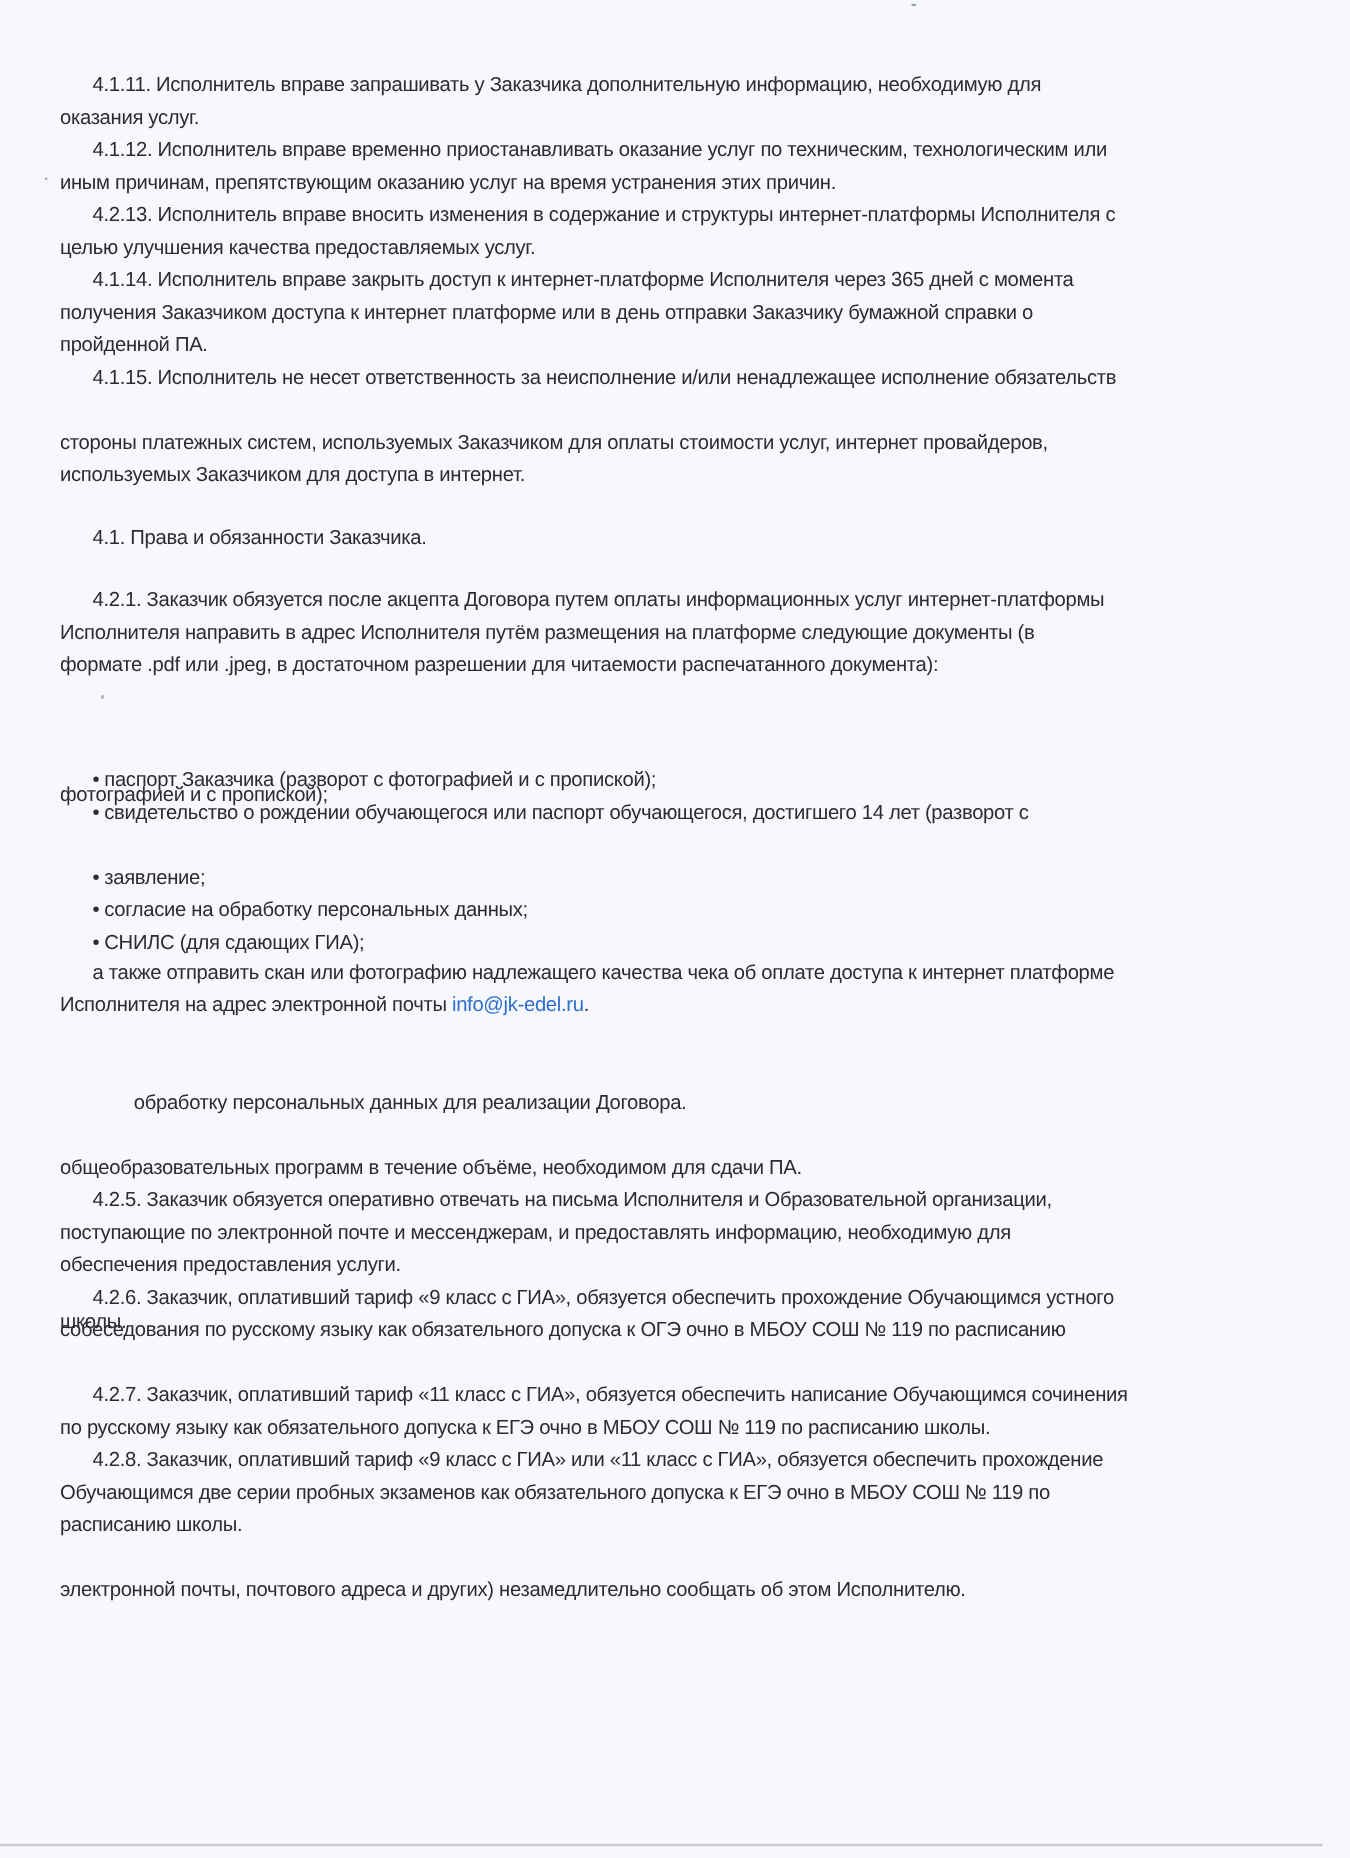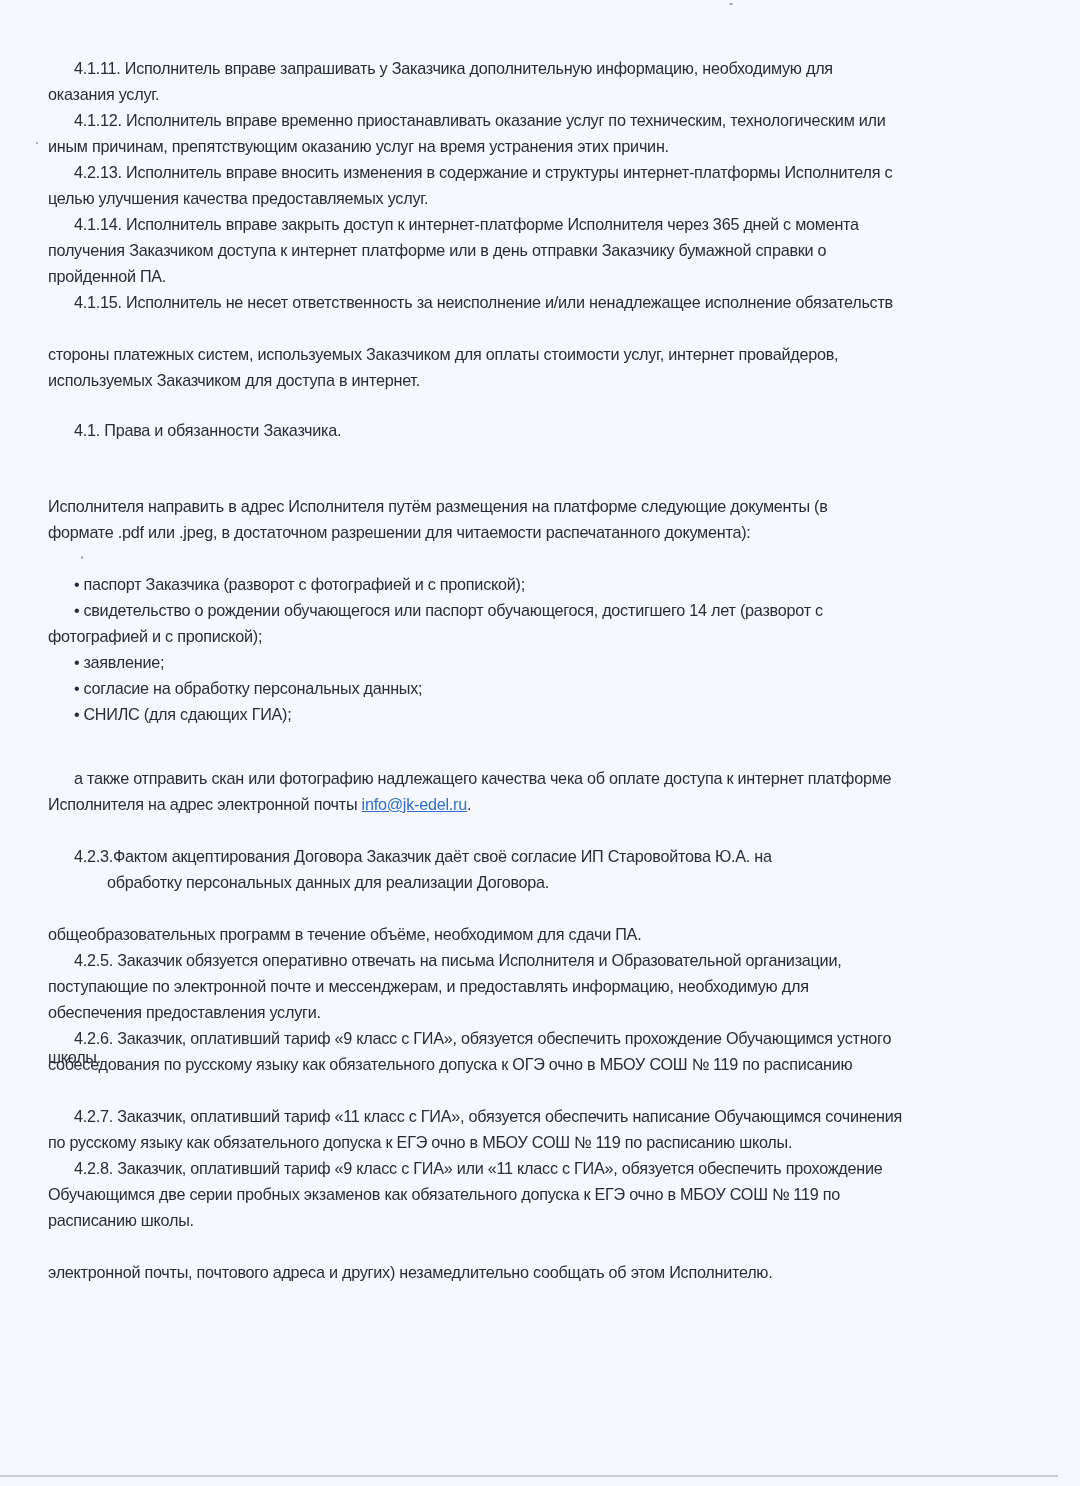--- a/index.html
+++ b/index.html
@@ -17,25 +17,24 @@
   .line {
     position: absolute;
     left: 48px;
     font-size: 16.2px;
     line-height: 24px;
     white-space: nowrap;
     letter-spacing: -0.25px;
   }
   .ind { left: 74px; }
   .ind2 { left: 96px; }
-  .bul { left: 74px; }
+  .bul { left: 74px; margin-top: 40px; }
   .bullet-dot { display: inline-block; margin-right: 4px; }
   a.email {
     color: #2f6fd0;
-    text-decoration: underline;
   }
   .bottom-rule {
     position: absolute; left: 0; top: 1475px; width: 1058px; height: 2px;
     background: #c9ccd6;
   }
   .speck { position: absolute; background: #9aa0ad; border-radius: 50%; }
 </style>
 </head>
 <body>
 
@@ -53,20 +52,21 @@
   <div class="line ind" style="top:212px">4.1.14. Исполнитель вправе закрыть доступ к интернет-платформе Исполнителя через 365 дней с момента</div>
   <div class="line" style="top:238px">получения Заказчиком доступа к интернет платформе или в день отправки Заказчику бумажной справки о</div>
   <div class="line" style="top:264px">пройденной ПА.</div>
 
   <div class="line ind" style="top:290px">4.1.15. Исполнитель не несет ответственность за неисполнение и/или ненадлежащее исполнение обязательств</div>
   <div class="line" style="top:342px">стороны платежных систем, используемых Заказчиком для оплаты стоимости услуг, интернет провайдеров,</div>
   <div class="line" style="top:368px">используемых Заказчиком для доступа в интернет.</div>
 
   <div class="line ind" style="top:418px">4.1. Права и обязанности Заказчика.</div>
 
+  <div class="line ind" style="top:468px">4.2.1. Заказчик обязуется после акцепта Договора путем оплаты информационных услуг интернет-платформы</div>
   <div class="line" style="top:494px">Исполнителя направить в адрес Исполнителя путём размещения на платформе следующие документы (в</div>
   <div class="line" style="top:520px">формате .pdf или .jpeg, в достаточном разрешении для читаемости распечатанного документа):</div>
 
   <div class="line bul" style="top:572px">
     <span class="bullet-dot">•</span><span>паспорт Заказчика (разворот с фотографией и с пропиской);</span>
   </div>
   <div class="line bul" style="top:598px">
     <span class="bullet-dot">•</span><span>свидетельство о рождении обучающегося или паспорт обучающегося, достигшего 14 лет (разворот с</span>
   </div>
   <div class="line" style="top:624px">фотографией и с пропиской);</div>
@@ -78,21 +78,20 @@
   </div>
   <div class="line bul" style="top:702px">
     <span class="bullet-dot">•</span><span>СНИЛС (для сдающих ГИА);</span>
   </div>
 
   <div class="line ind" style="top:766px">а также отправить скан или фотографию надлежащего качества чека об оплате доступа к интернет платформе</div>
   <div class="line" style="top:792px">
     <span>Исполнителя на адрес электронной почты </span><a class="email">info@jk-edel.ru</a><span>.</span>
   </div>
 
-  <div class="line ind" style="top:844px">4.2.3.Фактом акцептирования Договора Заказчик даёт своё согласие ИП Старовойтова Ю.А. на</div>
   <div class="line ind2" style="top:870px; left:107px">обработку персональных данных для реализации Договора.</div>
 
   <div class="line" style="top:922px">общеобразовательных программ в течение объёме, необходимом для сдачи ПА.</div>
 
   <div class="line ind" style="top:948px">4.2.5. Заказчик обязуется оперативно отвечать на письма Исполнителя и Образовательной организации,</div>
   <div class="line" style="top:974px">поступающие по электронной почте и мессенджерам, и предоставлять информацию, необходимую для</div>
   <div class="line" style="top:1000px">обеспечения предоставления услуги.</div>
 
   <div class="line ind" style="top:1026px">4.2.6. Заказчик, оплативший тариф «9 класс с ГИА», обязуется обеспечить прохождение Обучающимся устного</div>
   <div class="line" style="top:1052px">собеседования по русскому языку как обязательного допуска к ОГЭ очно в МБОУ СОШ № 119 по расписанию</div>

